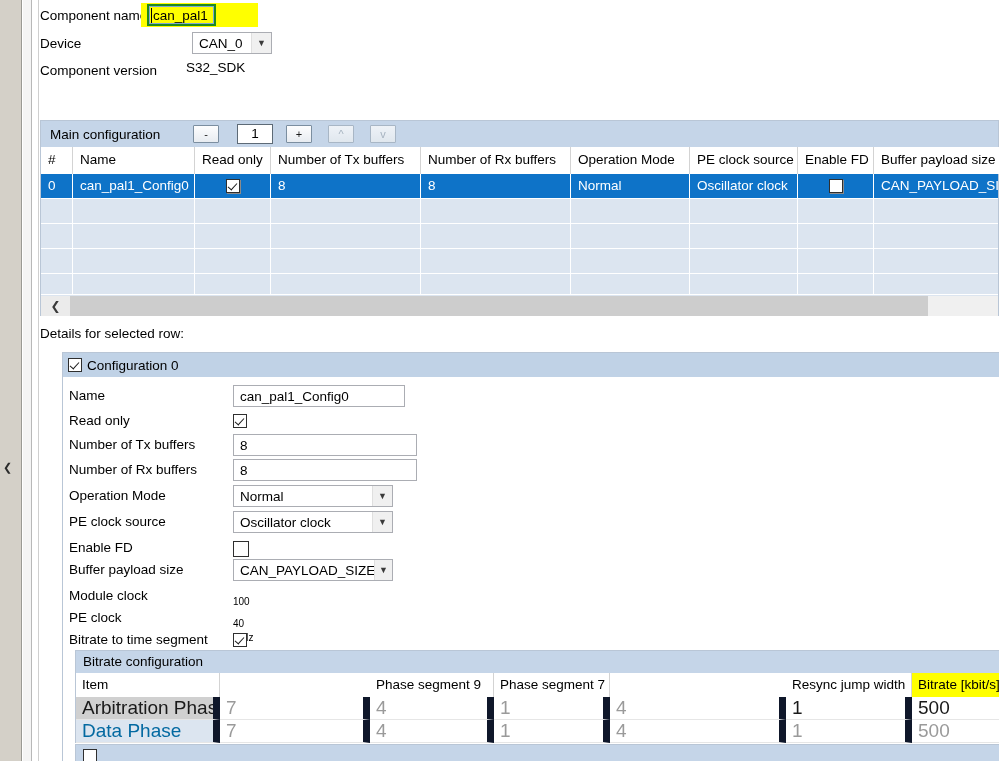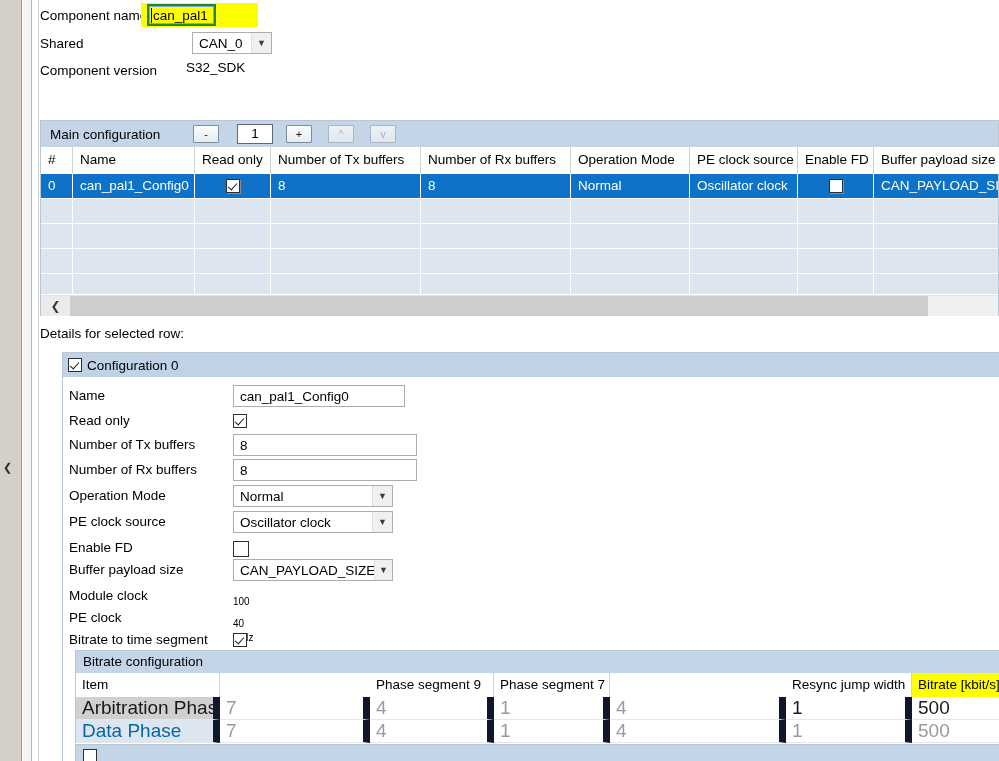--- a/index.html
+++ b/index.html
@@ -378,21 +378,21 @@
 
   <div class="toprow" id="row-compname">
     <span class="toplabel">Component name</span>
   </div>
   <div id="compname-highlight"></div>
   <input id="compname-input" value="can_pal1" style="">
   <div id="compname-caret"></div>
   <div id="compname-greenbox"></div>
 
   <div class="toprow" id="row-device">
-    <span class="toplabel">Shared</span>
+    <span class="toplabel">Device</span>
   </div>
   <div class="combo" id="device-combo">
     <span class="combo-text">CAN_0</span>
     <span class="combo-arrow">▼</span>
   </div>
 
   <div class="toprow" id="row-version">
     <span class="toplabel">Component version</span>
   </div>
   <span id="version-value">S32_SDK</span>

